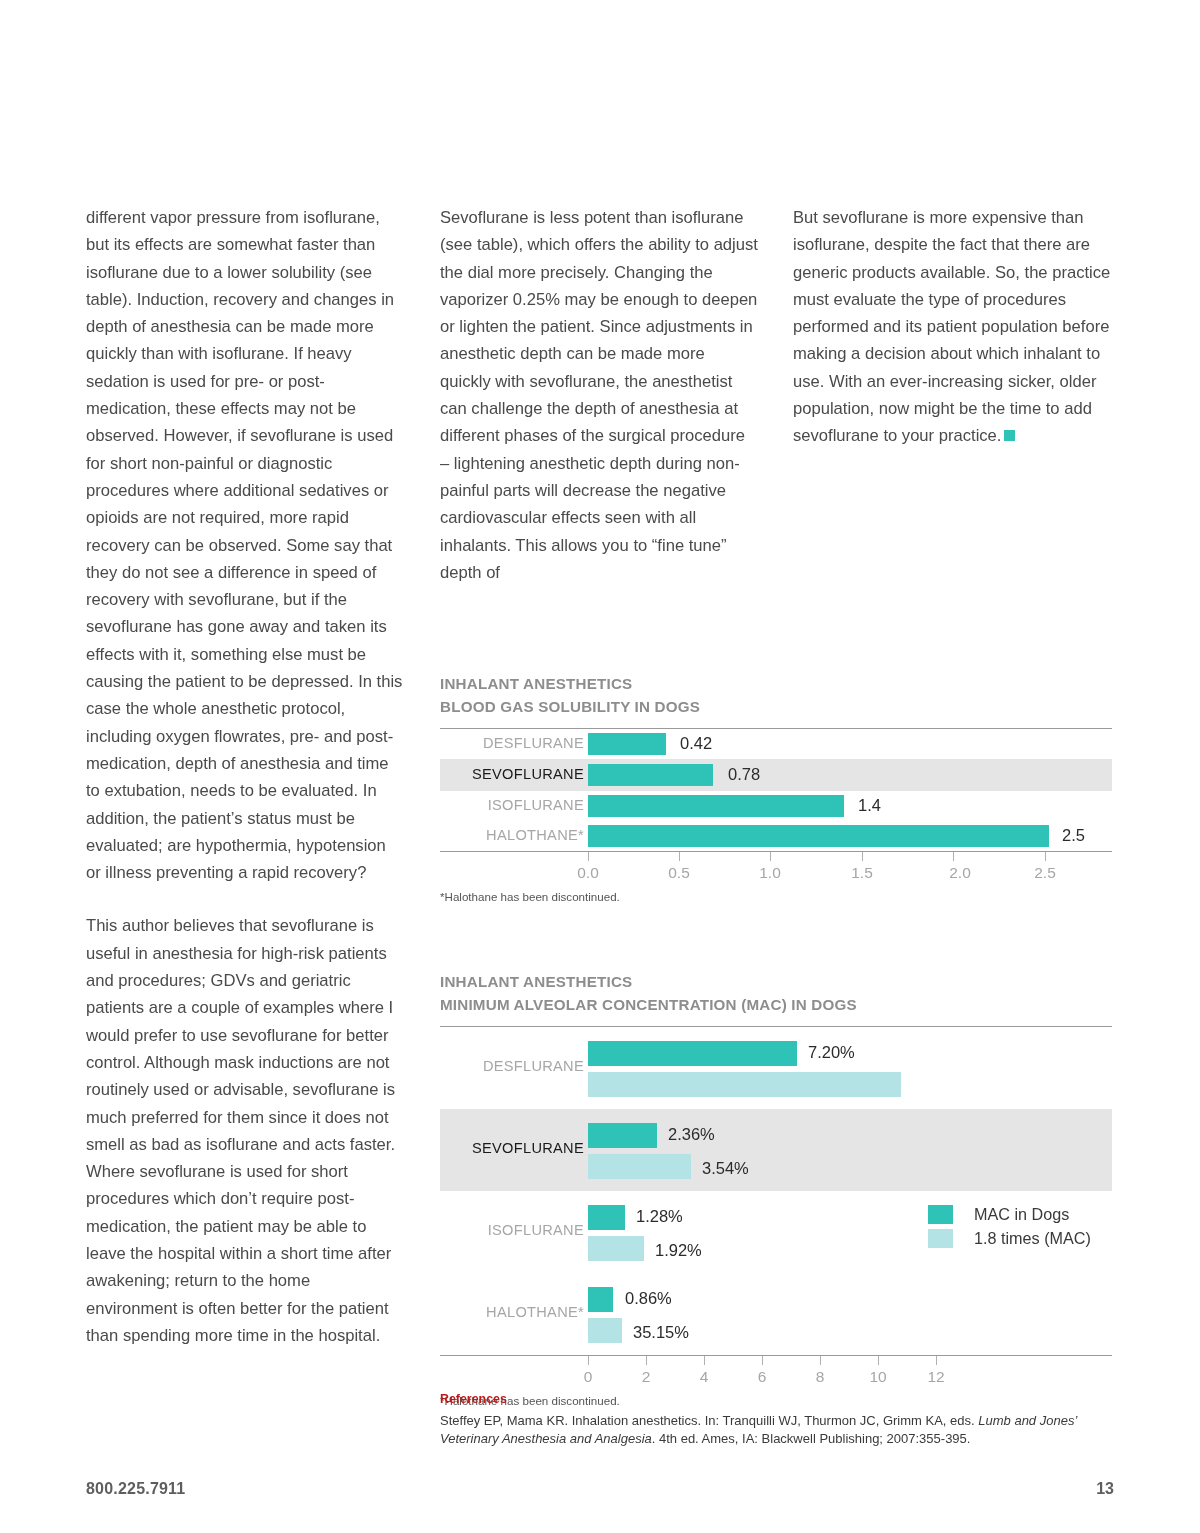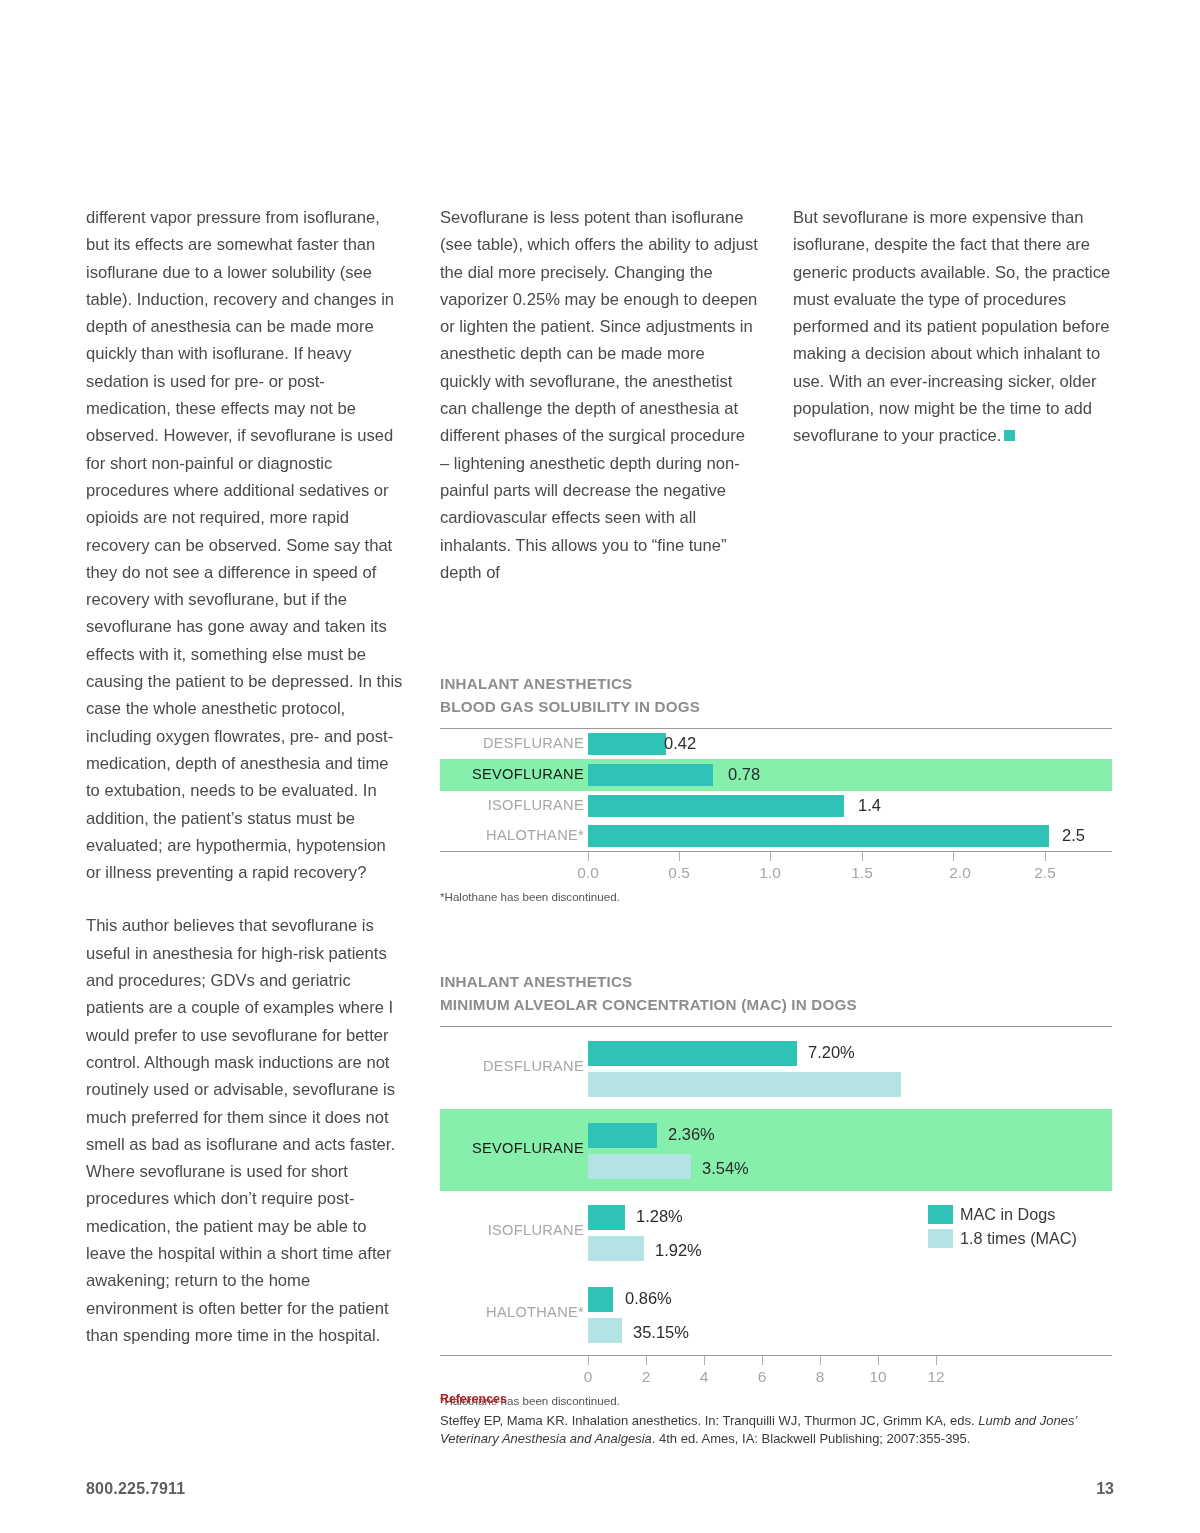--- a/index.html
+++ b/index.html
@@ -74,21 +74,21 @@
     margin-top: 10px;
     border-top: 1.6px solid #9a9a9a;
   }
 
   .rows { position: relative; }
 
   .band {
     position: relative;
     width: 100%;
   }
-  .band.highlight { background: #86efac; }
+  .band.highlight { background: #e5e5e5; }
 
   
   .row1 {
     position: relative;
     height: 30px;
   }
   .row-label {
     position: absolute;
     left: 0;
     width: 144px;
@@ -156,21 +156,21 @@
   }
   .legend {
     position: absolute;
     display: flex;
     flex-direction: column;
     gap: 5px;
   }
   .legend-item {
     display: flex;
     align-items: center;
-    gap: 7px;
+    gap: 21px;
   }
   .legend-swatch {
     width: 25px;
     height: 19px;
     background: #2fc3b8;
   }
   .legend-swatch.light { background: #b3e3e5; }
   .legend-text {
     font-family: "Liberation Sans", sans-serif;
     font-size: 16.2px;
@@ -243,21 +243,21 @@
     <div class="chart-title">INHALANT ANESTHETICS</div>
     <div class="chart-title">BLOOD GAS SOLUBILITY IN DOGS</div>
 
     <div class="chart-area">
       <div class="rows">
 
         <div class="band">
           <div class="row1">
             <div class="row-label" style="top:6px;">DESFLURANE</div>
             <div class="bar" style="left:148px; top:4px; height:22px; width:78px;"></div>
-            <div class="bar-value" style="left:224px; top:5px;text-align:center;">0.42</div>
+            <div class="bar-value" style="left:240px; top:5px;text-align:center;">0.42</div>
           </div>
         </div>
 
         <div class="band highlight">
           <div class="row1" style="height:32px;">
             <div class="row-label" style="top:7px;">SEVOFLURANE</div>
             <div class="bar" style="left:148px; top:5px; height:22px; width:125px;"></div>
             <div class="bar-value" style="left:288px; top:6px;">0.78</div>
           </div>
         </div>

